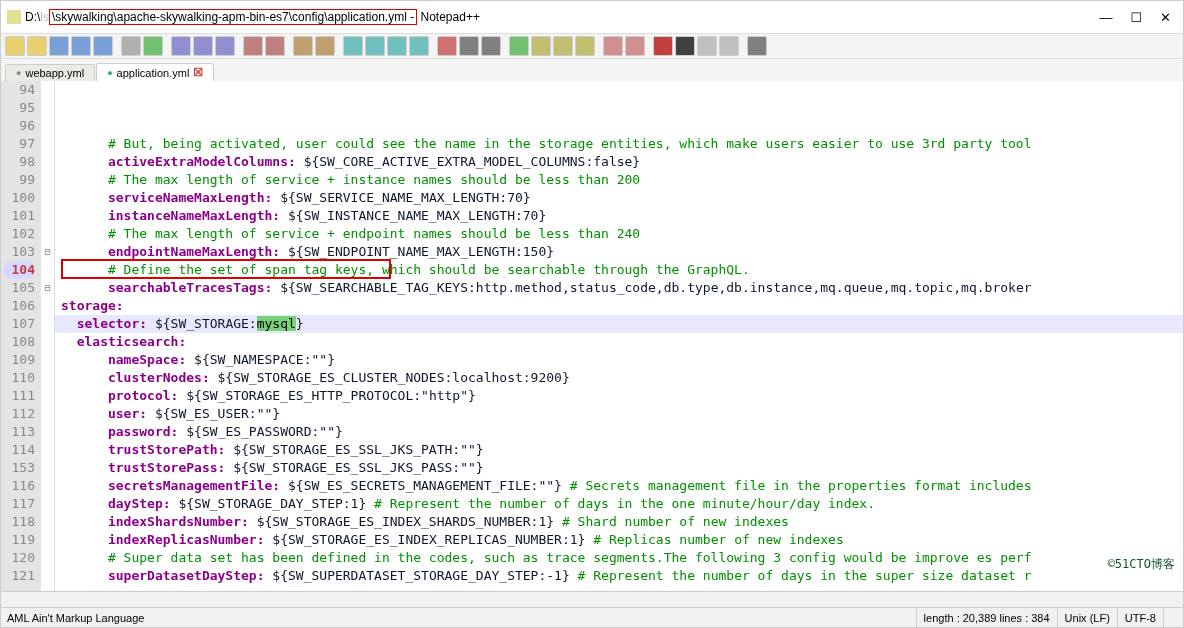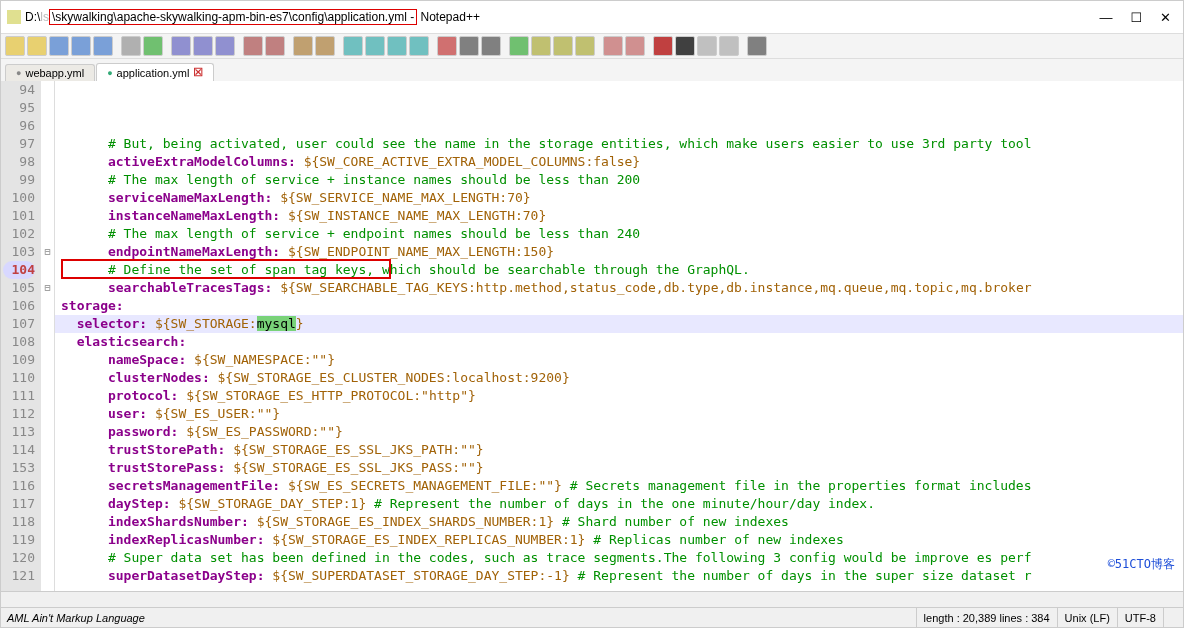--- a/index.html
+++ b/index.html
@@ -23,27 +23,27 @@
   .gutter { background: #e4e4e4; color: #888; text-align: right; padding: 0 6px 0 2px; user-select: none; width: 40px; }
   .gutter .ln { height: 18px; }
   .code { flex:1; white-space: pre; overflow: hidden; position: relative; }
   .code-line { height: 18px; padding-left: 6px; position: relative; }
   .fold-col { width: 14px; background:#fff; border-right:1px solid #ddd; }
   .fold-col div { height:18px; text-align:center; color:#888; font-size:10px; }
   .hl-line { background: #e8e8ff; }
   .red-box { position: absolute; border: 2px solid #d00; pointer-events: none; }
   .k-key { color: #8b008b; font-weight: bold; }
   .k-cmt { color: #009000; }
-  .k-var { color: #a16207; }
+  .k-var { color: #0f172a; }
   .hl-word { background: #79d279; }
   .scrollbar-h { height: 16px; background: #f0f0f0; border-top:1px solid #ccc; }
   .status-bar { display: flex; background: #f0f0f0; border-top: 1px solid #ccc; height: 20px; align-items: center; font-size: 11px; }
-  .sb-left { flex: 1.1; padding-left: 6px; font-style: italic; }
+  .sb-left { flex: 1.1; padding-left: 6px; }
   .sb-cell { padding: 0 7px; border-left: 1px solid #ccc; height:100%; display:flex; align-items:center; }
-  .watermark { position:absolute; right:8px; bottom:18px; color:#1d4ed8; font-size:12px; pointer-events:none;}
+  .watermark { position:absolute; right:8px; bottom:18px; color:#14532d; font-size:12px; pointer-events:none;}
 </style>
 </head>
 <body>
 
 <div class="window">
 
   <div class="title-bar">
     <span class="icon"></span>
     <span class="title-text">
       <span>D:\</span><span style="color:#bbb">ls</span><span class="title-box">\skywalking\apache-skywalking-apm-bin-es7\config\application.yml -</span><span> Notepad++</span>

